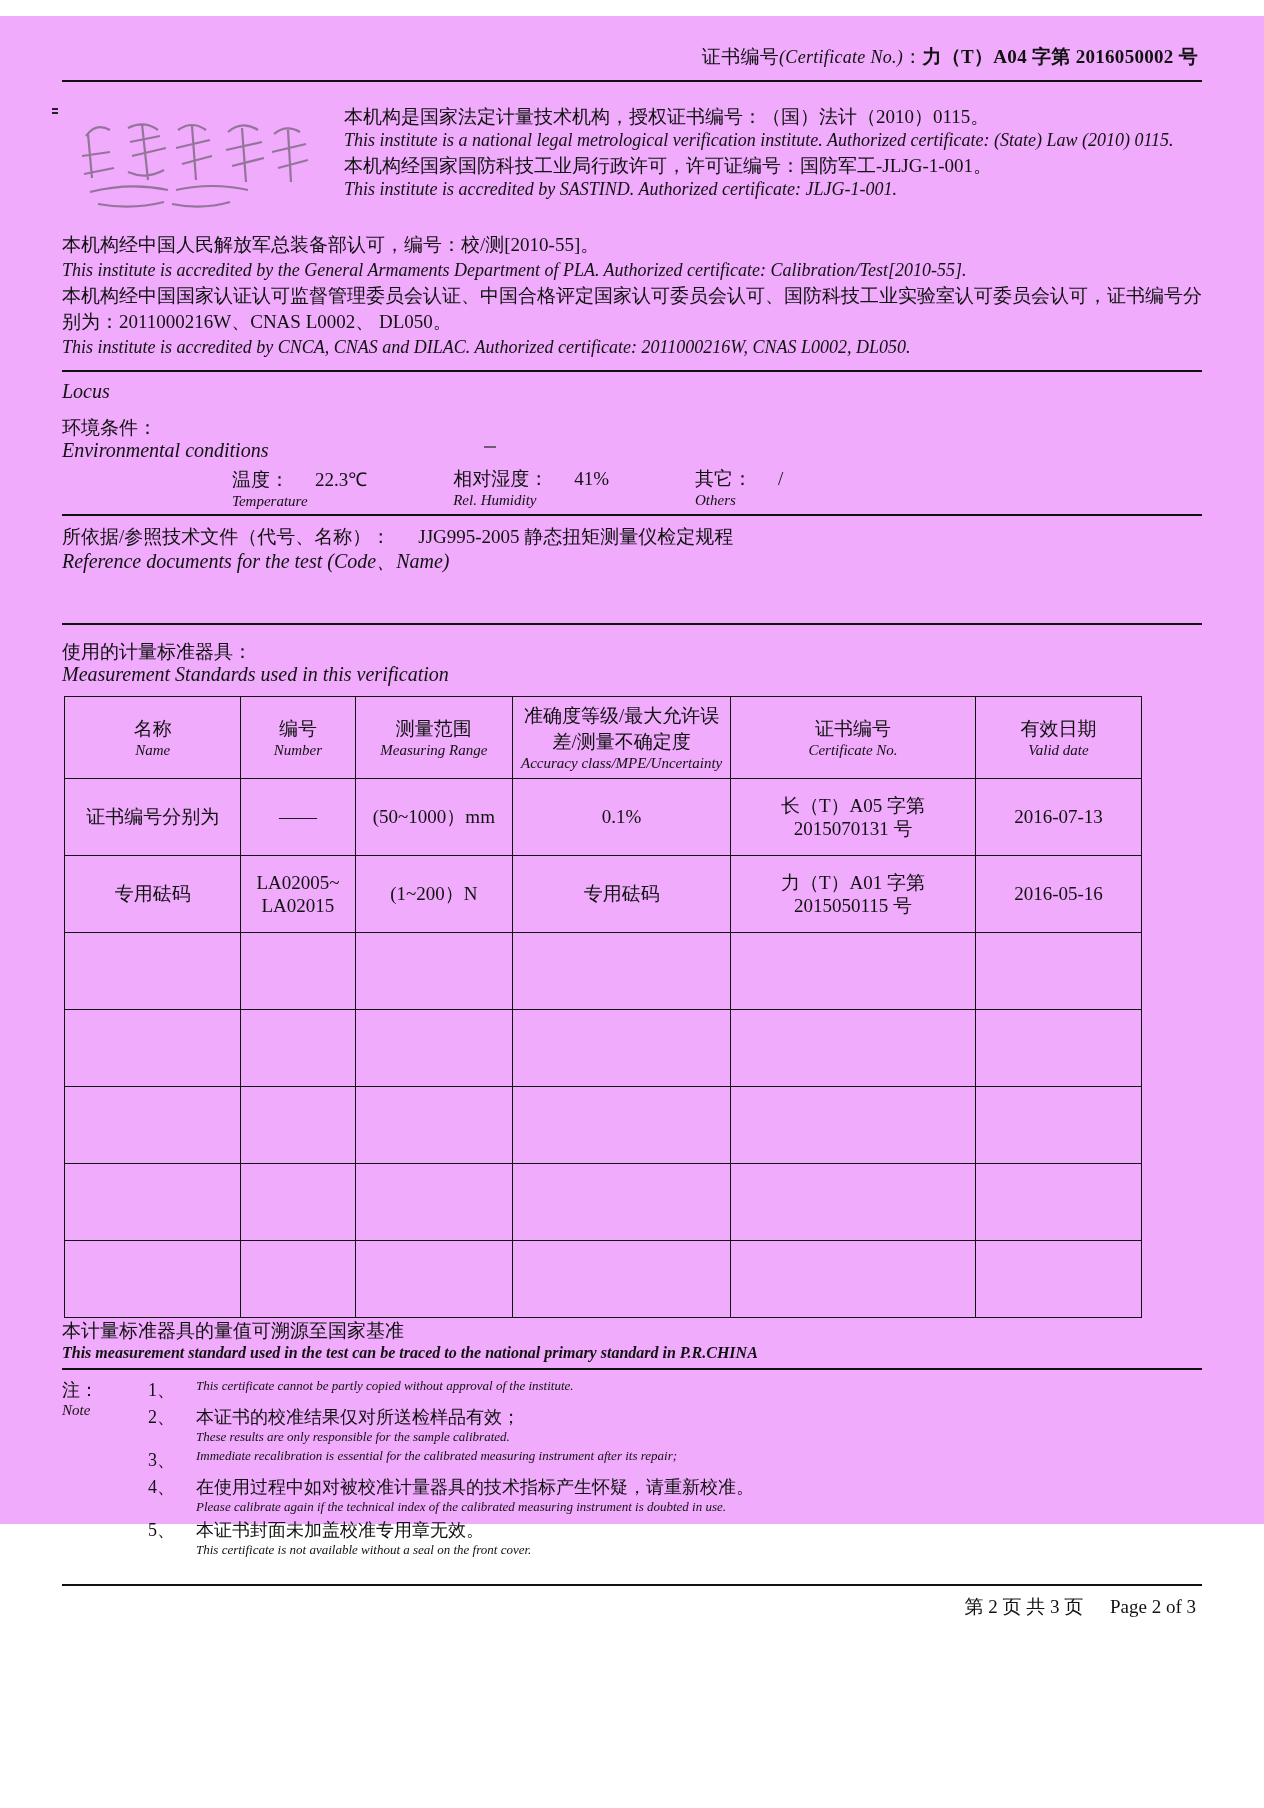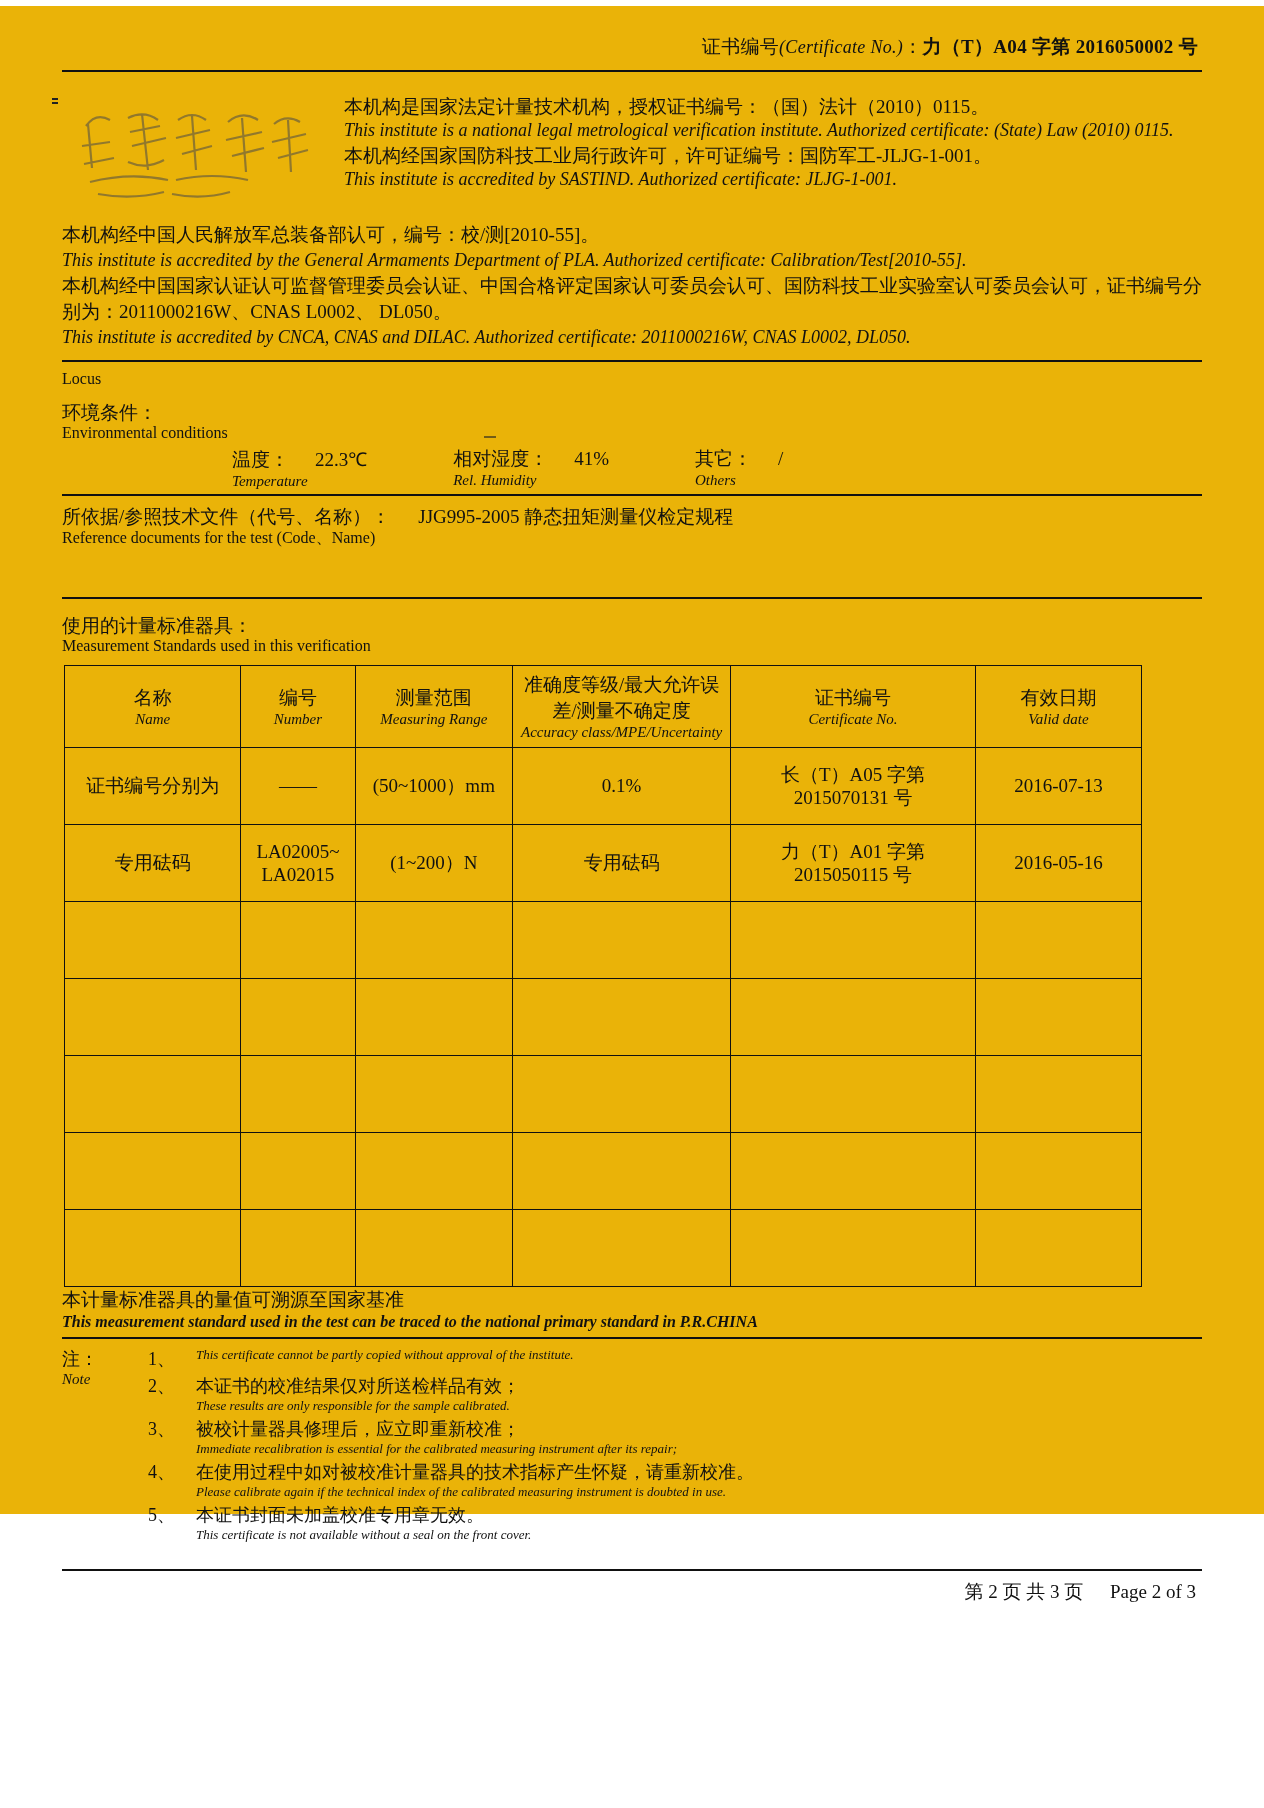--- a/index.html
+++ b/index.html
@@ -6,24 +6,24 @@
   body{
     width:1264px;
     height:1808px;
     position:relative;
     font-family:"Liberation Serif", serif;
     color:#111;
     overflow:hidden;
   }
   .page{
     position:absolute;
-    left:0; top:6px;
+    left:0; top:16px;
     width:1264px;
     height:1508px;
-    background:#eab308;
+    background:#f0abfc;
   }
   .content{
     position:absolute;
     left:62px;
     top:28px;
     width:1140px;
   }
   .cert-no{
     text-align:right;
     font-size:19px;
@@ -70,21 +70,21 @@
     margin-top:10px;
   }
   .locus{
     margin-top:10px;
     font-size:19px;
     position:relative;
     min-height:96px;
   }
   .locus .lab{display:inline-block;}
   .locus .val{margin-left:54px;}
-  .sub{font-size:16px;display:block;margin-top:-2px;}
+  .sub{font-style:italic;font-size:20px;display:block;margin-top:-2px;}
   .env-row{
     margin-top:4px;
     display:flex;
     align-items:flex-start;
     padding-left:170px;
   }
   .env-item{margin-right:86px;}
   .env-item .k{font-size:19px;}
   .env-item .v{font-size:19px;margin-left:26px;}
   .env-item .en{font-size:15px;display:block;font-style:italic;}
@@ -376,21 +376,20 @@
         <div class="note">
           <div class="num">2、</div>
           <div class="body">
             <span class="zh">本证书的校准结果仅对所送检样品有效；</span>
             <span class="en">These results are only responsible for the sample calibrated.</span>
           </div>
         </div>
         <div class="note">
           <div class="num">3、</div>
           <div class="body">
-            <span class="zh">被校计量器具修理后，应立即重新校准；</span>
             <span class="en">Immediate recalibration is essential for the calibrated measuring instrument after its repair;</span>
           </div>
         </div>
         <div class="note">
           <div class="num">4、</div>
           <div class="body">
             <span class="zh">在使用过程中如对被校准计量器具的技术指标产生怀疑，请重新校准。</span>
             <span class="en">Please calibrate again if the technical index of the calibrated measuring instrument is doubted in use.</span>
           </div>
         </div>

